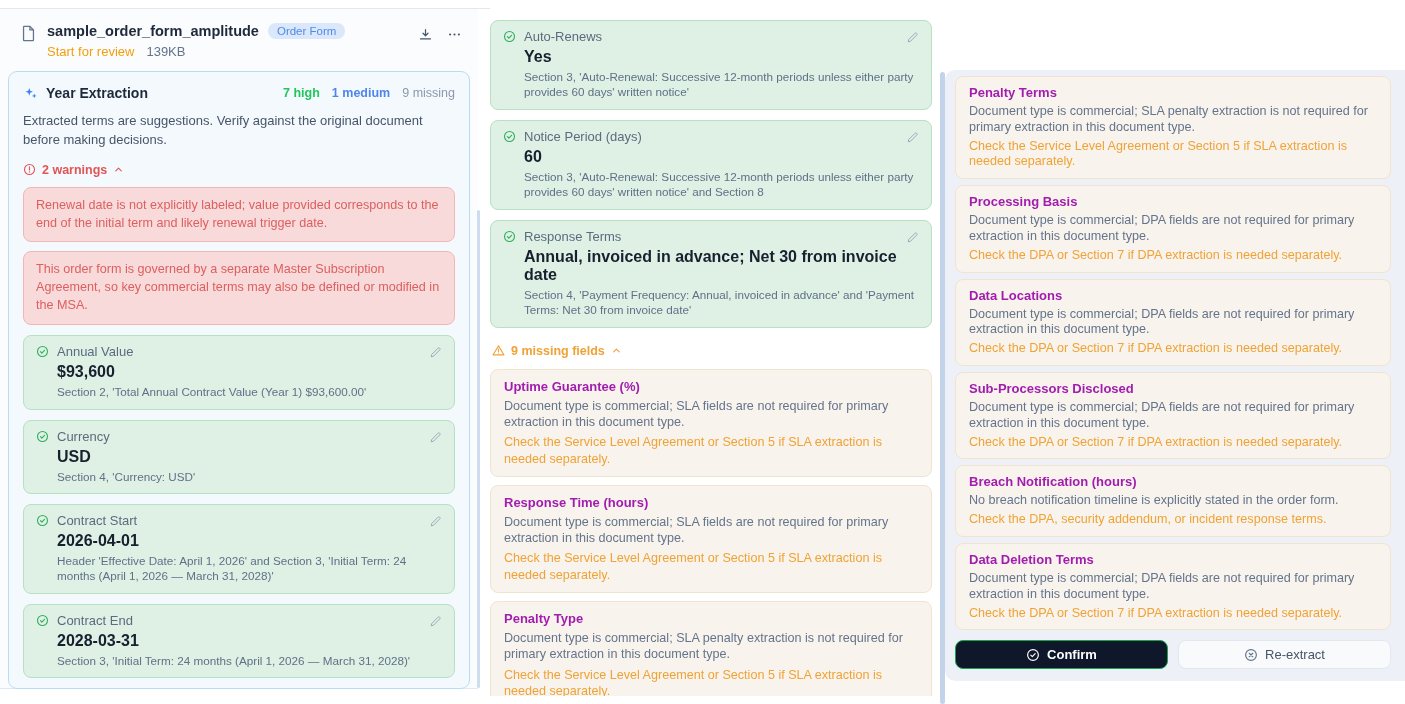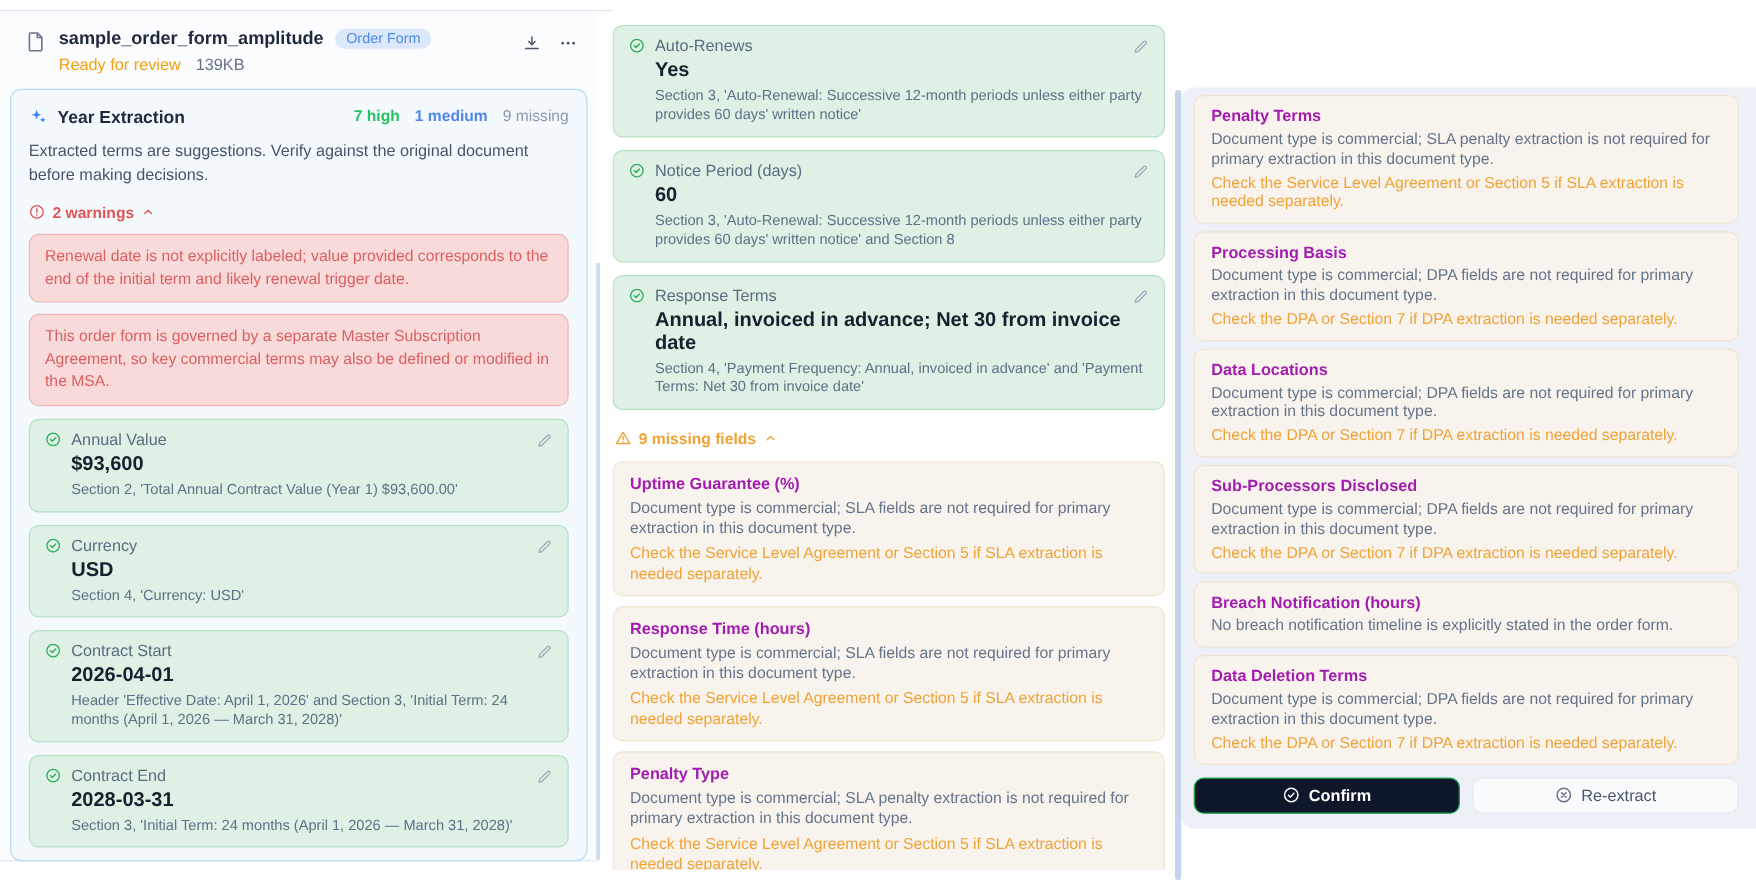--- a/index.html
+++ b/index.html
@@ -129,21 +129,21 @@
     <div class="doc-header">
       <svg class="ic doc-file" width="17" height="17">
           <use href="#i-file"></use>
         </svg>
       <div class="doc-text">
         <div class="doc-title-row">
           <span class="doc-title">sample_order_form_amplitude</span>
           <span class="doc-badge">Order Form</span>
         </div>
         <div class="doc-status-row">
-          <span class="doc-status">Ready for review</span>
+          <span class="doc-status">Start for review</span>
           <span class="doc-size">139KB</span>
         </div>
       </div>
       <div class="doc-actions">
         <svg class="ic icon-btn" width="15" height="15">
             <use href="#i-download"></use>
           </svg>
         <svg class="ic icon-btn" width="15" height="15">
             <use href="#i-dots"></use>
           </svg>
@@ -341,20 +341,21 @@
       <div class="missing-hint">Check the DPA or Section 7 if DPA extraction is needed separately.</div>
     </div>
     <div class="missing-card">
       <div class="missing-title">Sub-Processors Disclosed</div>
       <div class="missing-reason">Document type is commercial; DPA fields are not required for primary extraction in this document type.</div>
       <div class="missing-hint">Check the DPA or Section 7 if DPA extraction is needed separately.</div>
     </div>
     <div class="missing-card">
       <div class="missing-title">Breach Notification (hours)</div>
       <div class="missing-reason">No breach notification timeline is explicitly stated in the order form.</div>
+      <div class="missing-hint">Check the DPA, security addendum, or incident response terms.</div>
     </div>
     <div class="missing-card">
       <div class="missing-title">Data Deletion Terms</div>
       <div class="missing-reason">Document type is commercial; DPA fields are not required for primary extraction in this document type.</div>
       <div class="missing-hint">Check the DPA or Section 7 if DPA extraction is needed separately.</div>
     </div>
 
     <div class="actions-row">
       <div class="btn btn-confirm">
         <svg class="ic" width="14" height="14">

